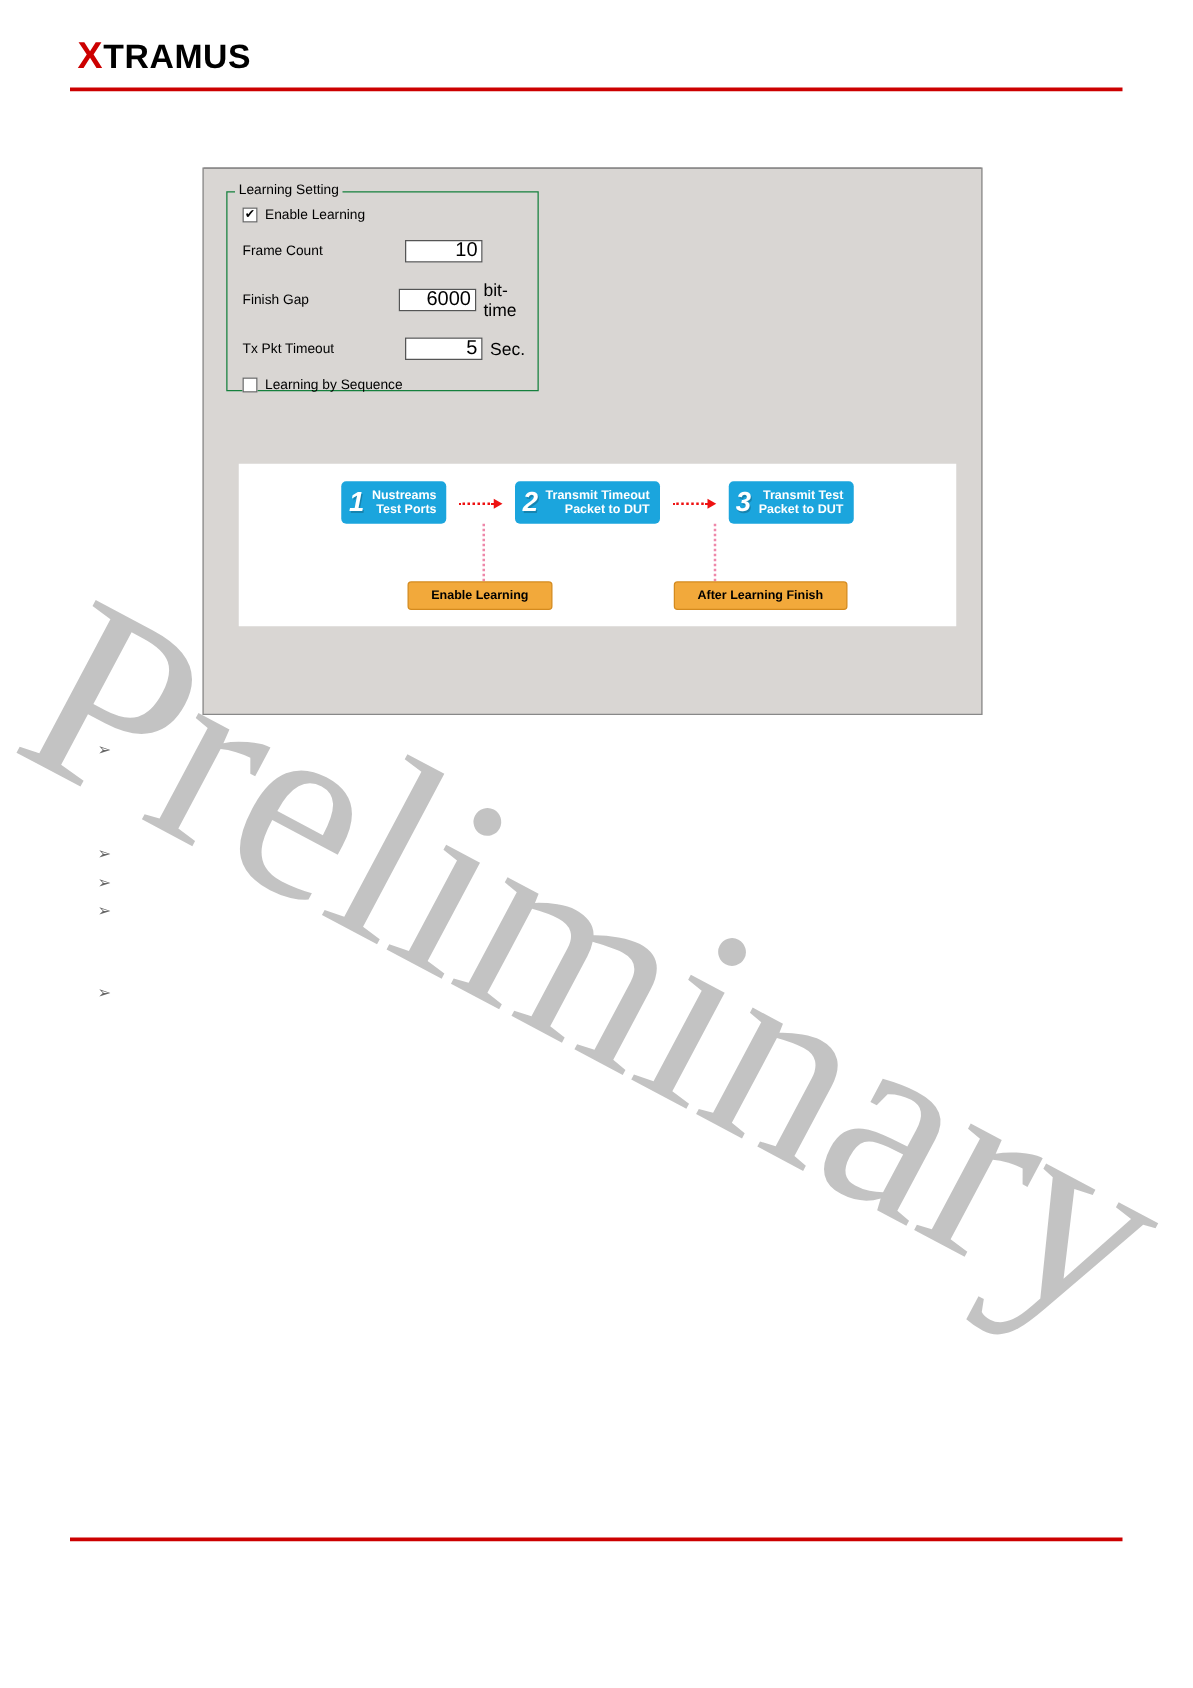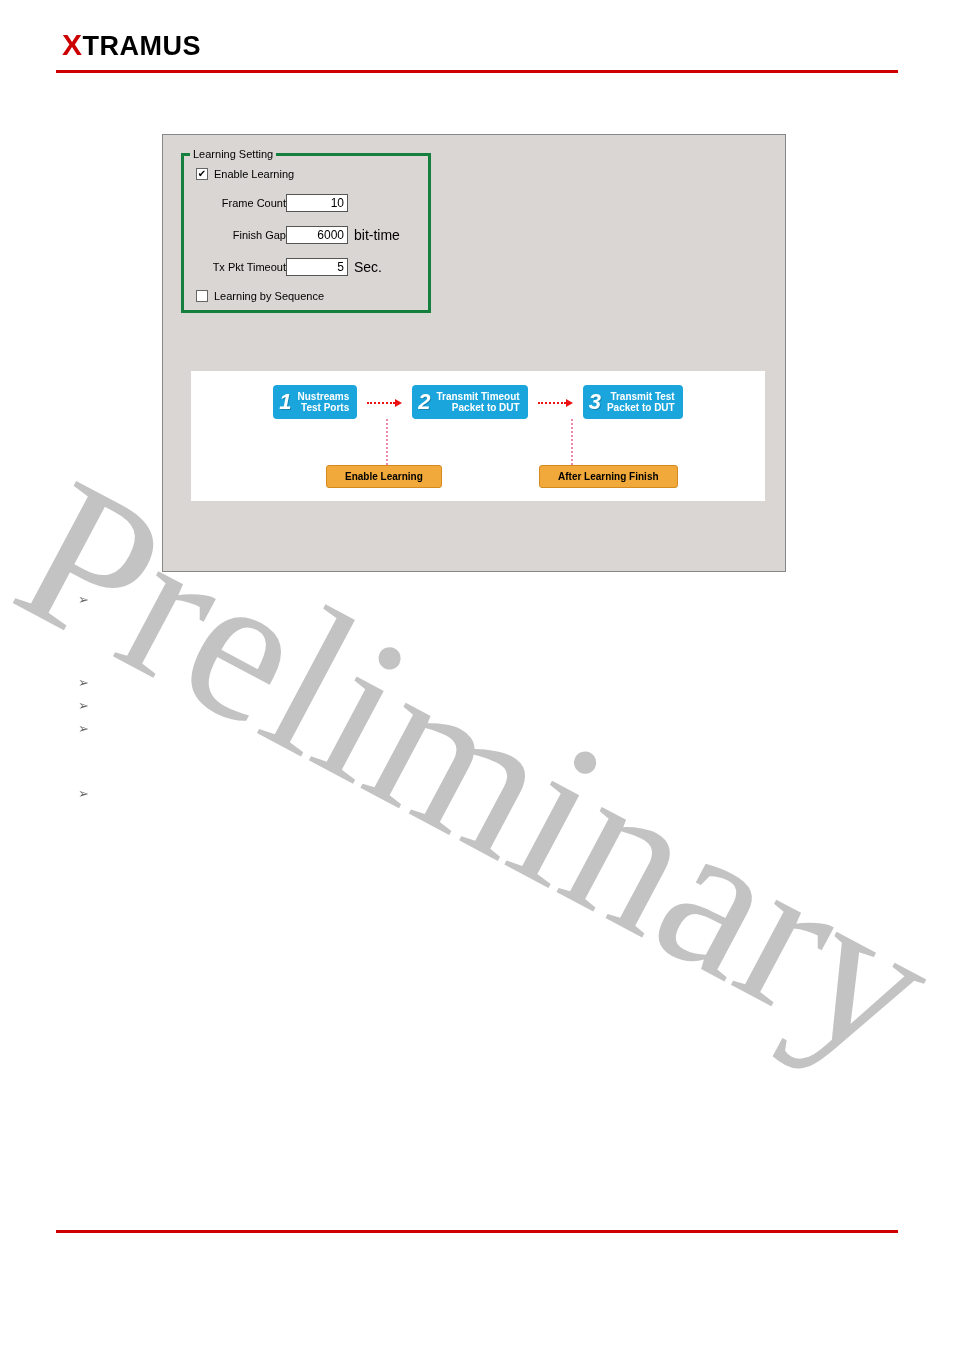--- a/index.html
+++ b/index.html
@@ -82,21 +82,21 @@
     margin-top: -1px;
     height: calc(100% - 22px);
     position: relative;
   }
   .group {
     position: absolute;
     left: 18px;
     top: 18px;
     width: 250px;
     height: 160px;
-    border: 3px solid #15803d;
+    border: 1px solid #15803d;
   }
   .group-legend {
     position: absolute;
     top: -8px;
     left: 6px;
     background: #d9d6d3;
     padding: 0 3px;
     font-size: 11px;
   }
   .grow {
@@ -111,29 +111,30 @@
     width: 12px; height: 12px;
     border: 1px solid #666;
     background: #fff;
     display: inline-flex;
     align-items: center;
     justify-content: center;
     margin-right: 6px;
     font-size: 10px;
     line-height: 10px;
   }
-  .label-w { width: 90px; text-align: right; }
+  .label-w { width: 90px; }
   .inp {
     width: 62px;
     height: 18px;
     border: 1px solid #555;
     background: #fff;
-    font-size: 12px;
+    font-size: 16px;
     text-align: right;
     padding-right: 3px;
+    margin-left: 40px;
   }
   .unit { margin-left: 6px; font-size: 14px; }
 
   
   .flow {
     position: absolute;
     left: 28px;
     top: 236px;
     right: 20px;
     height: 130px;

